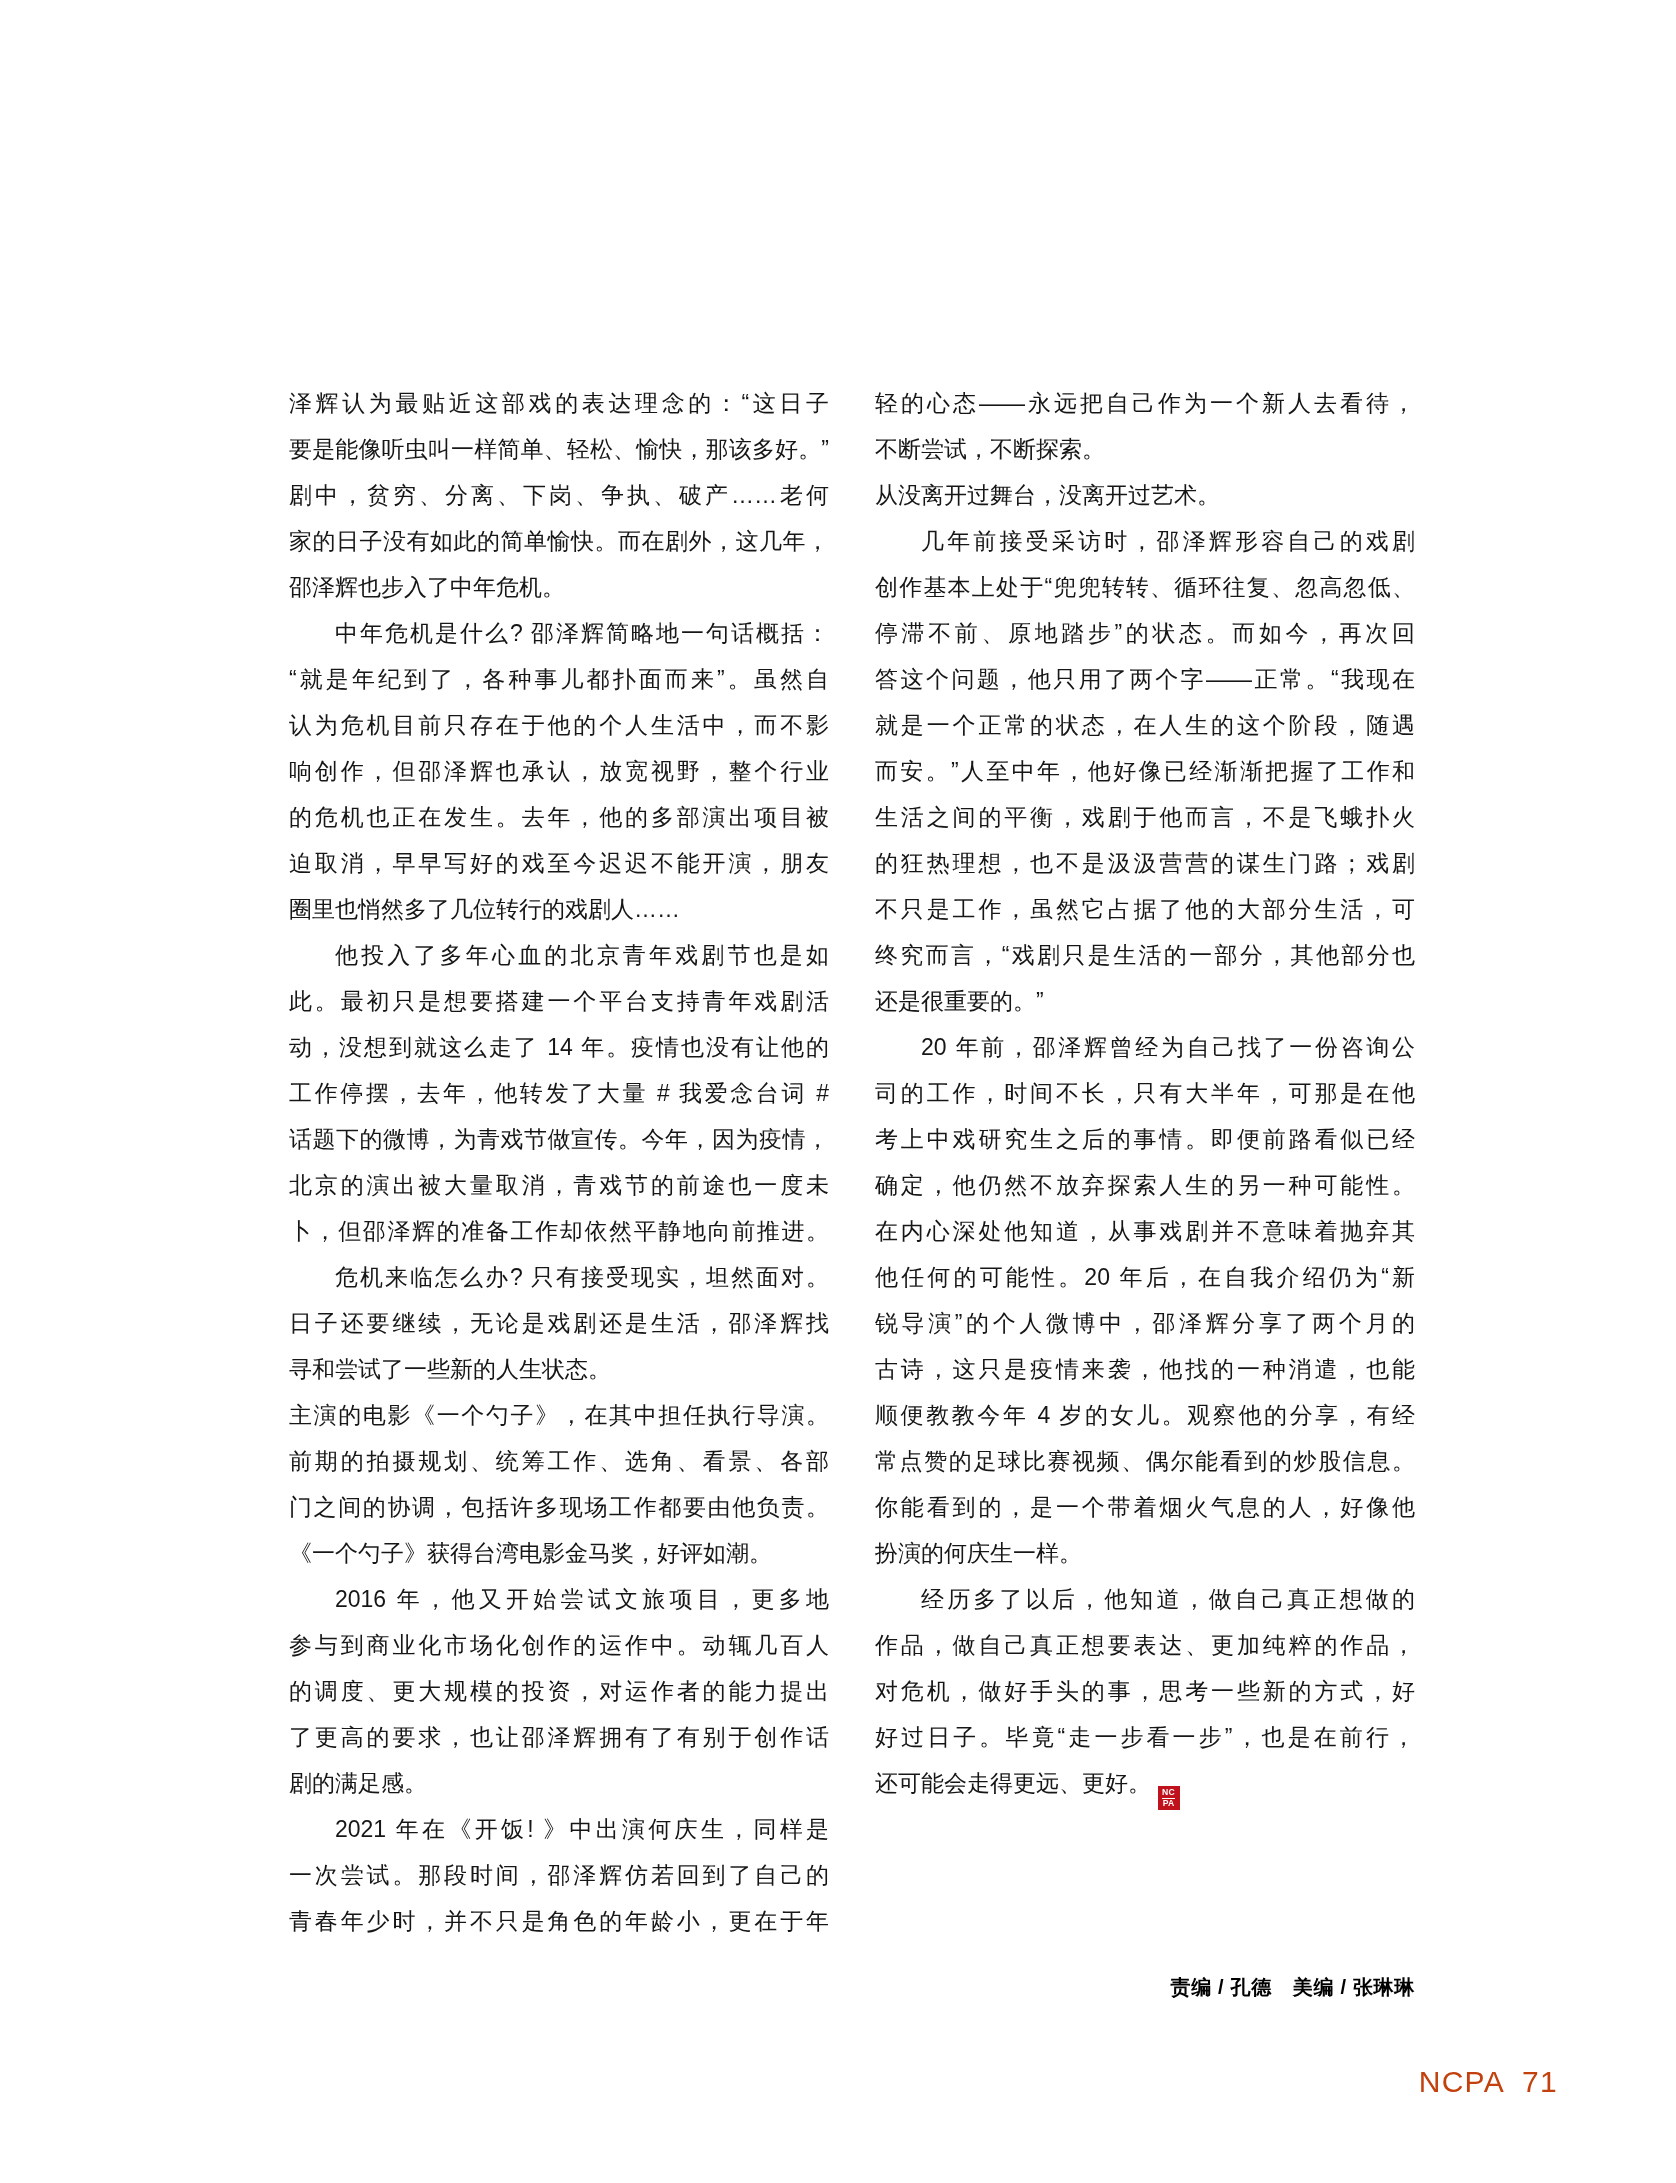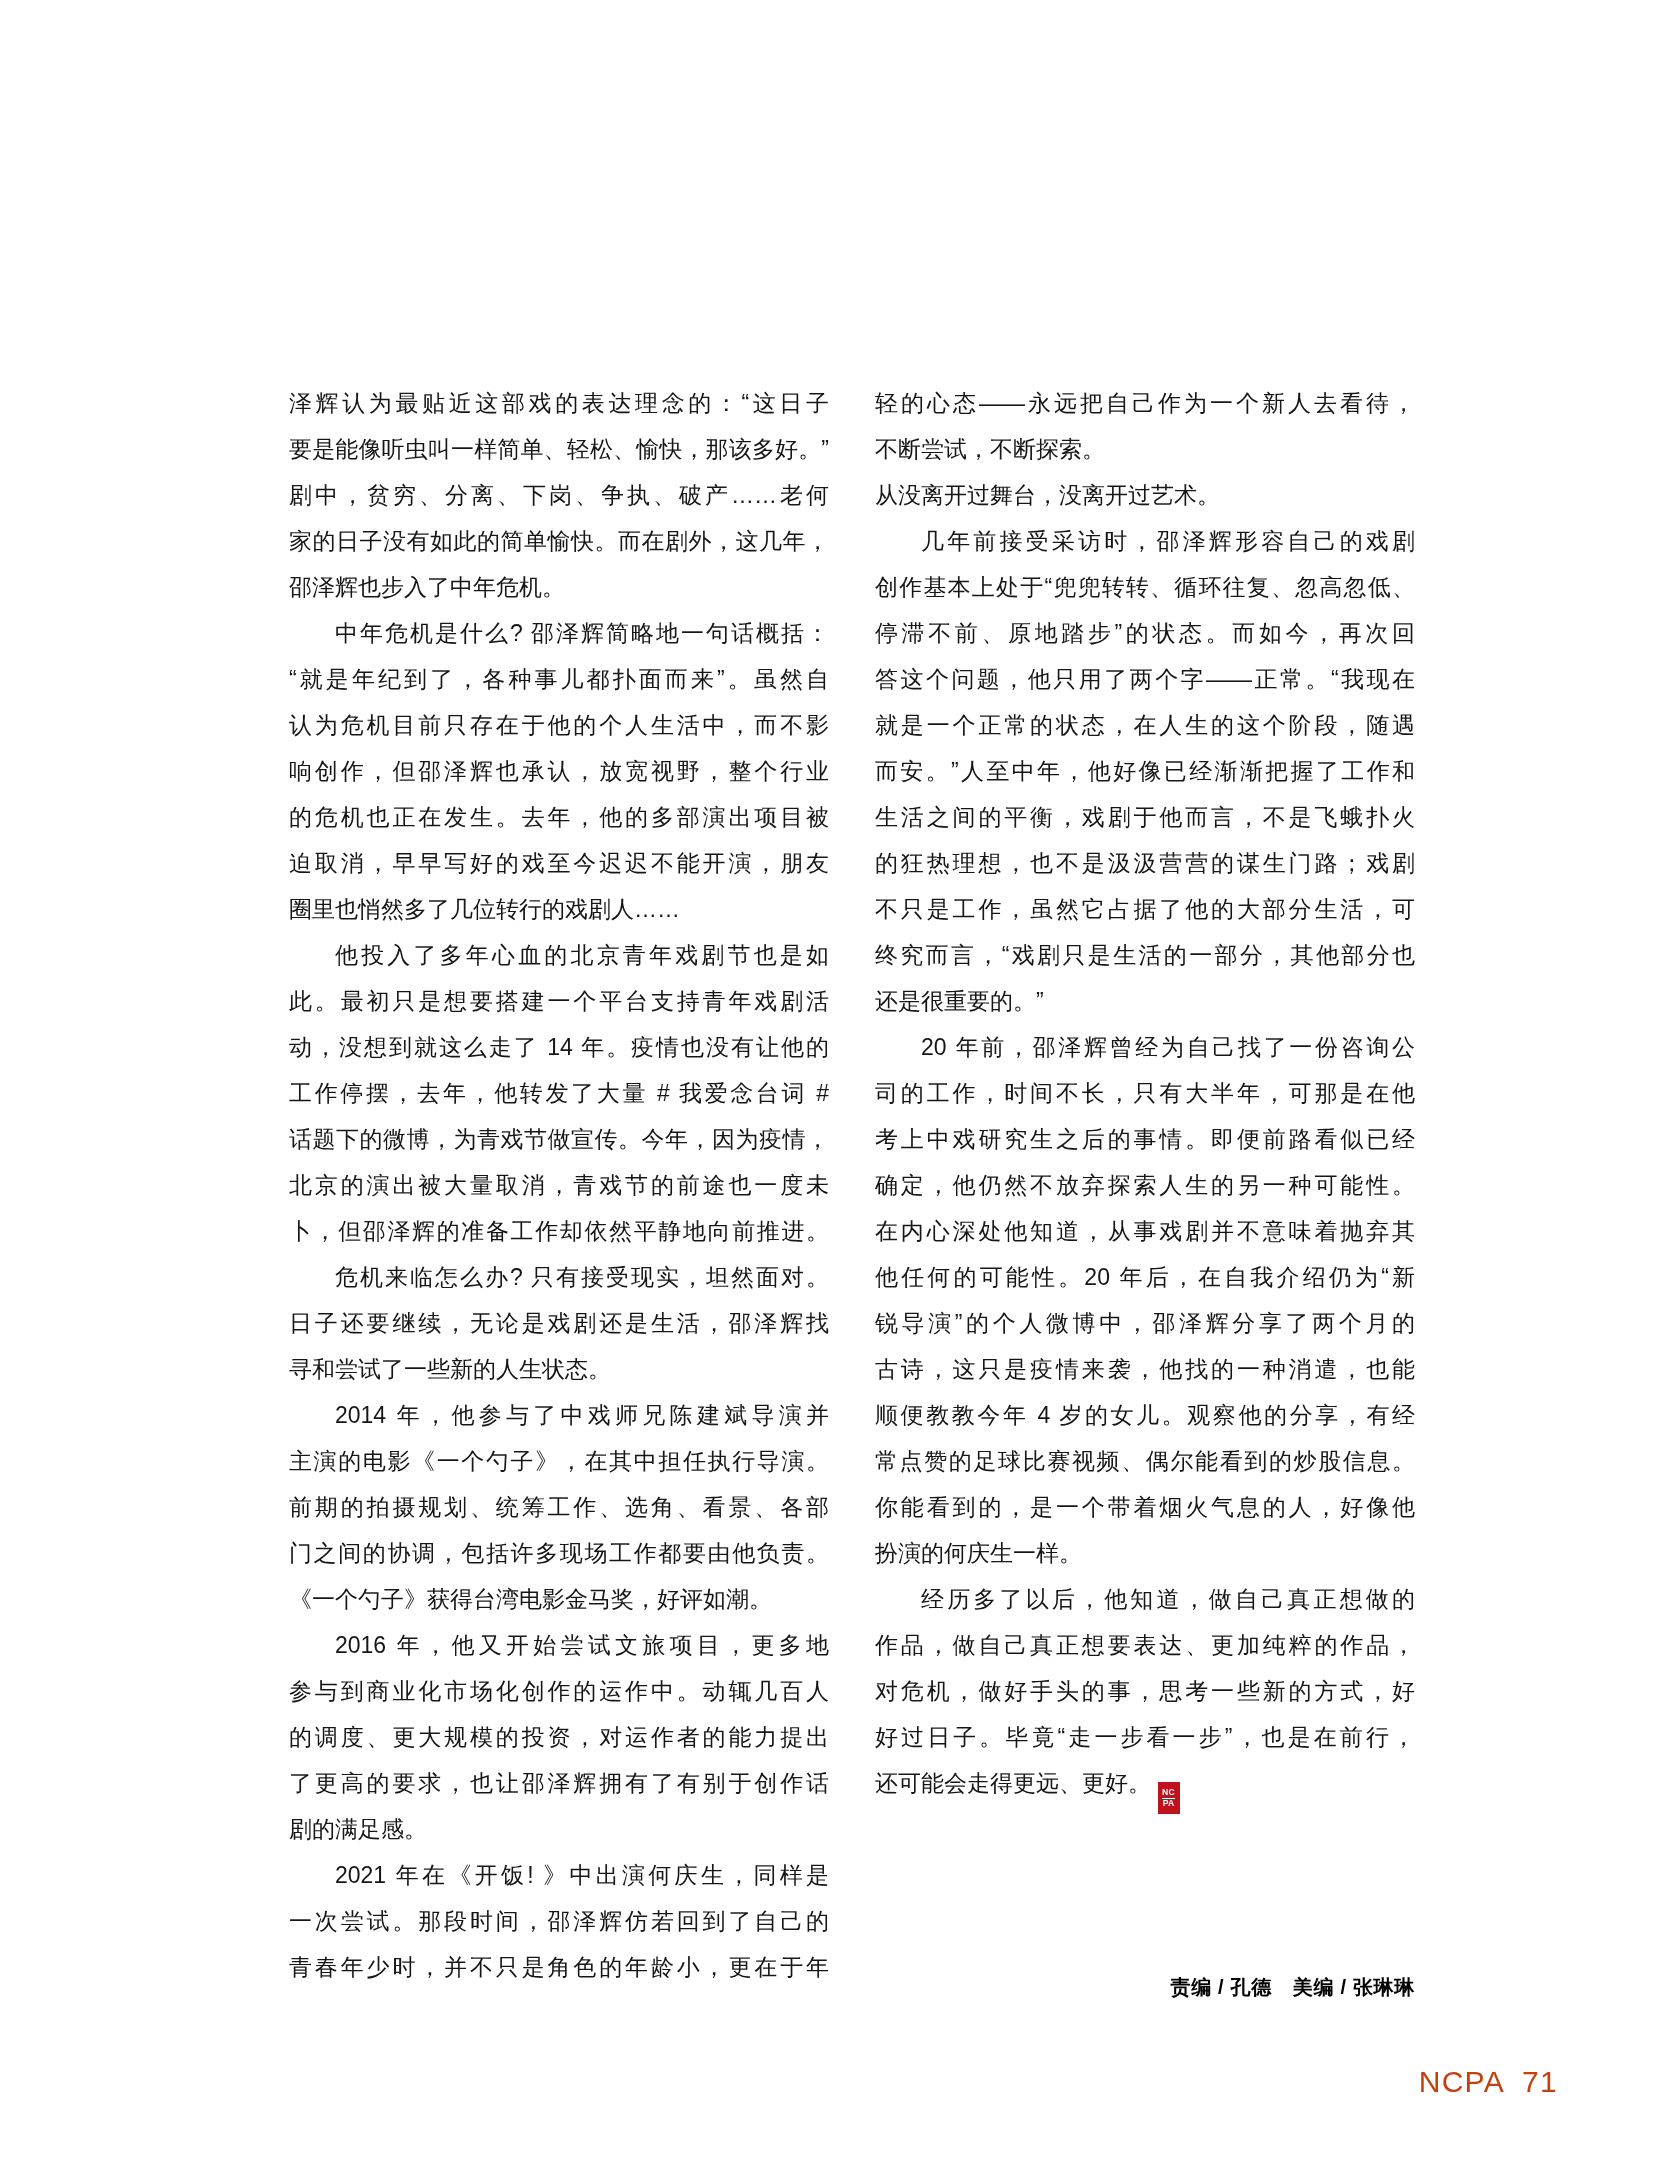--- a/index.html
+++ b/index.html
@@ -31,21 +31,21 @@
     overflow: visible;
   }
   .line.indent { padding-left: 46px; }
   .line.end { text-align-last: left; }
   .seal {
     display: inline-flex;
     flex-direction: column;
     align-items: center;
     justify-content: center;
     width: 22px;
-    height: 32px;
+    height: 24px;
     margin-left: 6.6px;
     vertical-align: -4px;
     font-family: "Liberation Sans", sans-serif;
     font-weight: bold;
     font-size: 8.6px;
     line-height: 9.2px;
     letter-spacing: 0.3px;
   }
   .seal-top { display: block; border-bottom: 1.3px solid #ffffff; padding-bottom: 0.7px; }
   .seal-bottom { display: block; }
@@ -93,21 +93,20 @@
       <div class="line indent">他投入了多年心血的北京青年戏剧节也是如</div>
       <div class="line">此。最初只是想要搭建一个平台支持青年戏剧活</div>
       <div class="line">动，没想到就这么走了 14 年。疫情也没有让他的</div>
       <div class="line">工作停摆，去年，他转发了大量 # 我爱念台词 #</div>
       <div class="line">话题下的微博，为青戏节做宣传。今年，因为疫情，</div>
       <div class="line">北京的演出被大量取消，青戏节的前途也一度未</div>
       <div class="line">卜，但邵泽辉的准备工作却依然平静地向前推进。</div>
       <div class="line indent">危机来临怎么办? 只有接受现实，坦然面对。</div>
       <div class="line">日子还要继续，无论是戏剧还是生活，邵泽辉找</div>
       <div class="line end">寻和尝试了一些新的人生状态。</div>
-      <div class="line indent">2014 年，他参与了中戏师兄陈建斌导演并</div>
       <div class="line">主演的电影《一个勺子》，在其中担任执行导演。</div>
       <div class="line">前期的拍摄规划、统筹工作、选角、看景、各部</div>
       <div class="line">门之间的协调，包括许多现场工作都要由他负责。</div>
       <div class="line end">《一个勺子》获得台湾电影金马奖，好评如潮。</div>
       <div class="line indent">2016 年，他又开始尝试文旅项目，更多地</div>
       <div class="line">参与到商业化市场化创作的运作中。动辄几百人</div>
       <div class="line">的调度、更大规模的投资，对运作者的能力提出</div>
       <div class="line">了更高的要求，也让邵泽辉拥有了有别于创作话</div>
       <div class="line end">剧的满足感。</div>
       <div class="line indent">2021 年在《开饭! 》中出演何庆生，同样是</div>

